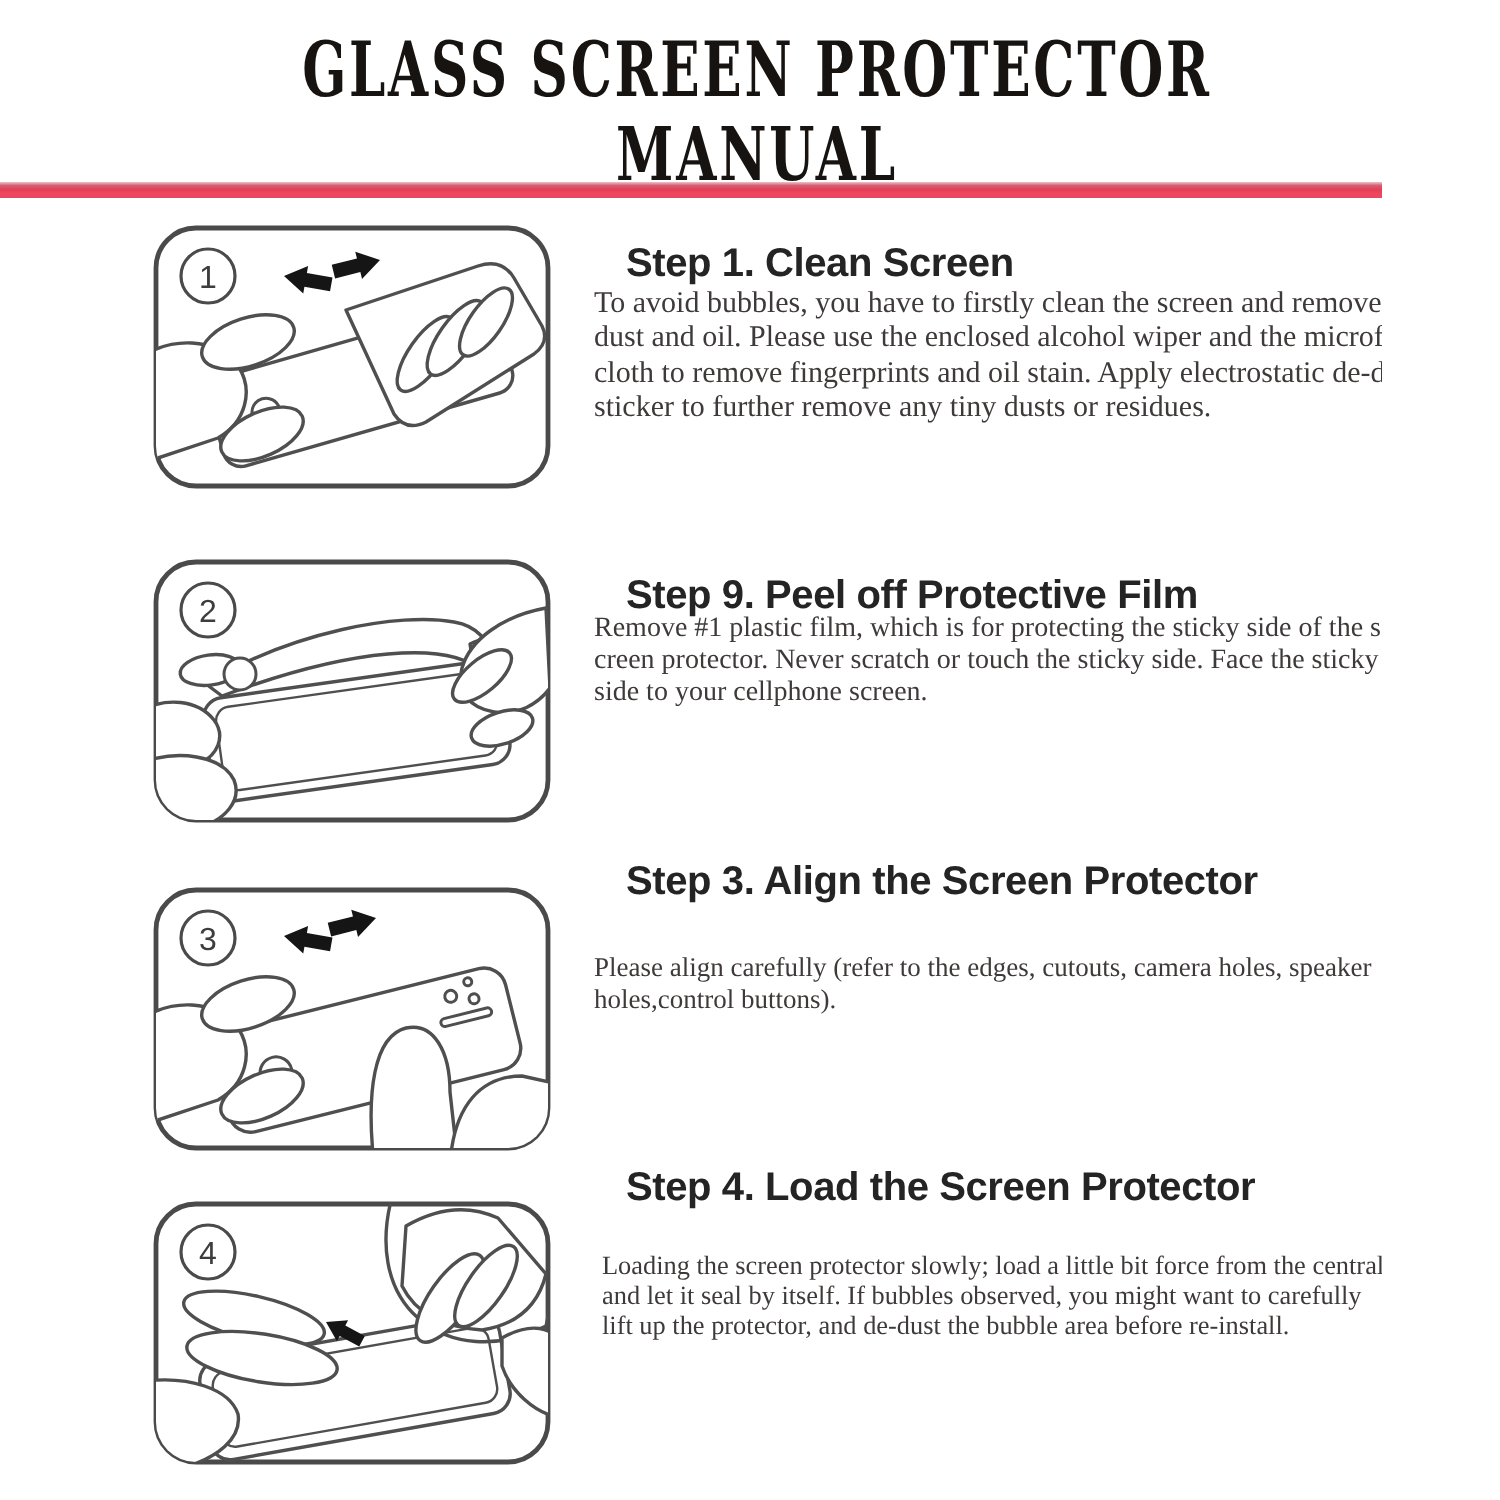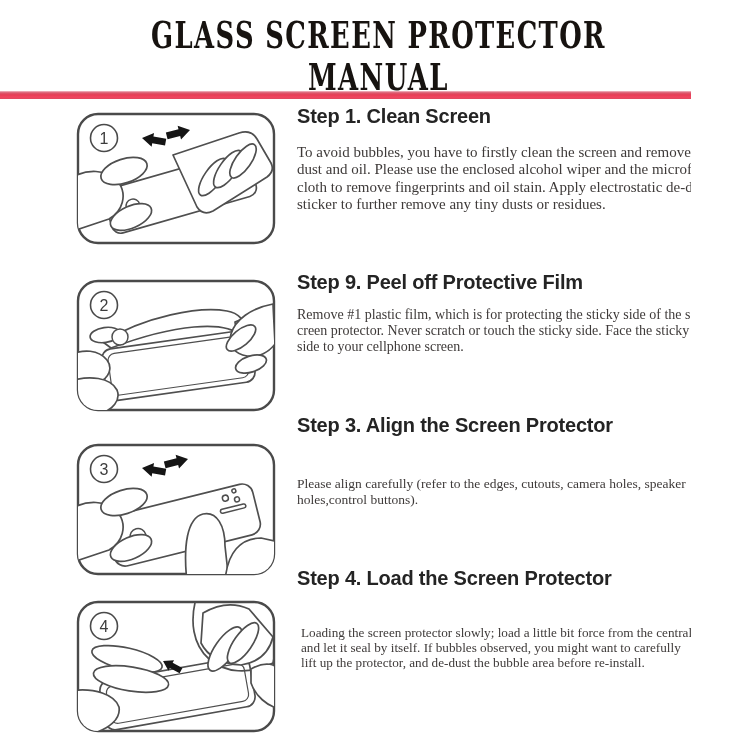--- a/index.html
+++ b/index.html
@@ -20,21 +20,21 @@
   svg{display:block;}
   .frame{fill:#ffffff;stroke:#4a4a4a;stroke-width:2.4;}
   .ln{fill:#ffffff;stroke:#4f4f4f;stroke-width:1.7;stroke-linejoin:round;stroke-linecap:round;}
   .ln-thin{fill:none;stroke:#4f4f4f;stroke-width:1.2;stroke-linejoin:round;stroke-linecap:round;}
   .dot{fill:#ffffff;stroke:#4f4f4f;stroke-width:1.5;}
   .arr{fill:#151515;stroke:none;}
   .badge-circle{fill:#ffffff;stroke:#4a4a4a;stroke-width:1.6;}
   .badge-num{font-family:"Liberation Sans",sans-serif;font-size:16px;fill:#3d3d3d;text-anchor:middle;}
 
   
-  .step-title{position:absolute;left:297px;margin:0;color:#242424;
+  .step-title{position:absolute;left:297px;margin:16px;color:#242424;
               font-family:"Liberation Sans",sans-serif;font-weight:700;
               font-size:20px;line-height:26px;letter-spacing:-.2px;white-space:nowrap;}
   .step-title.t1{top:103px;} .step-title.t2{top:269px;}
   .step-title.t3{top:412px;} .step-title.t4{top:565px;text-align:right;}
 
   .step-body{position:absolute;left:297px;width:480px;margin:0;color:#3e3a39;
              font-family:"Liberation Serif",serif;white-space:pre-line;}
   .step-body.b1{top:144px;font-size:15px;line-height:17.4px;}
   .step-body.b2{top:307px;font-size:14px;line-height:16.2px;}
   .step-body.b3{top:476px;font-size:13.5px;line-height:15.6px;}

